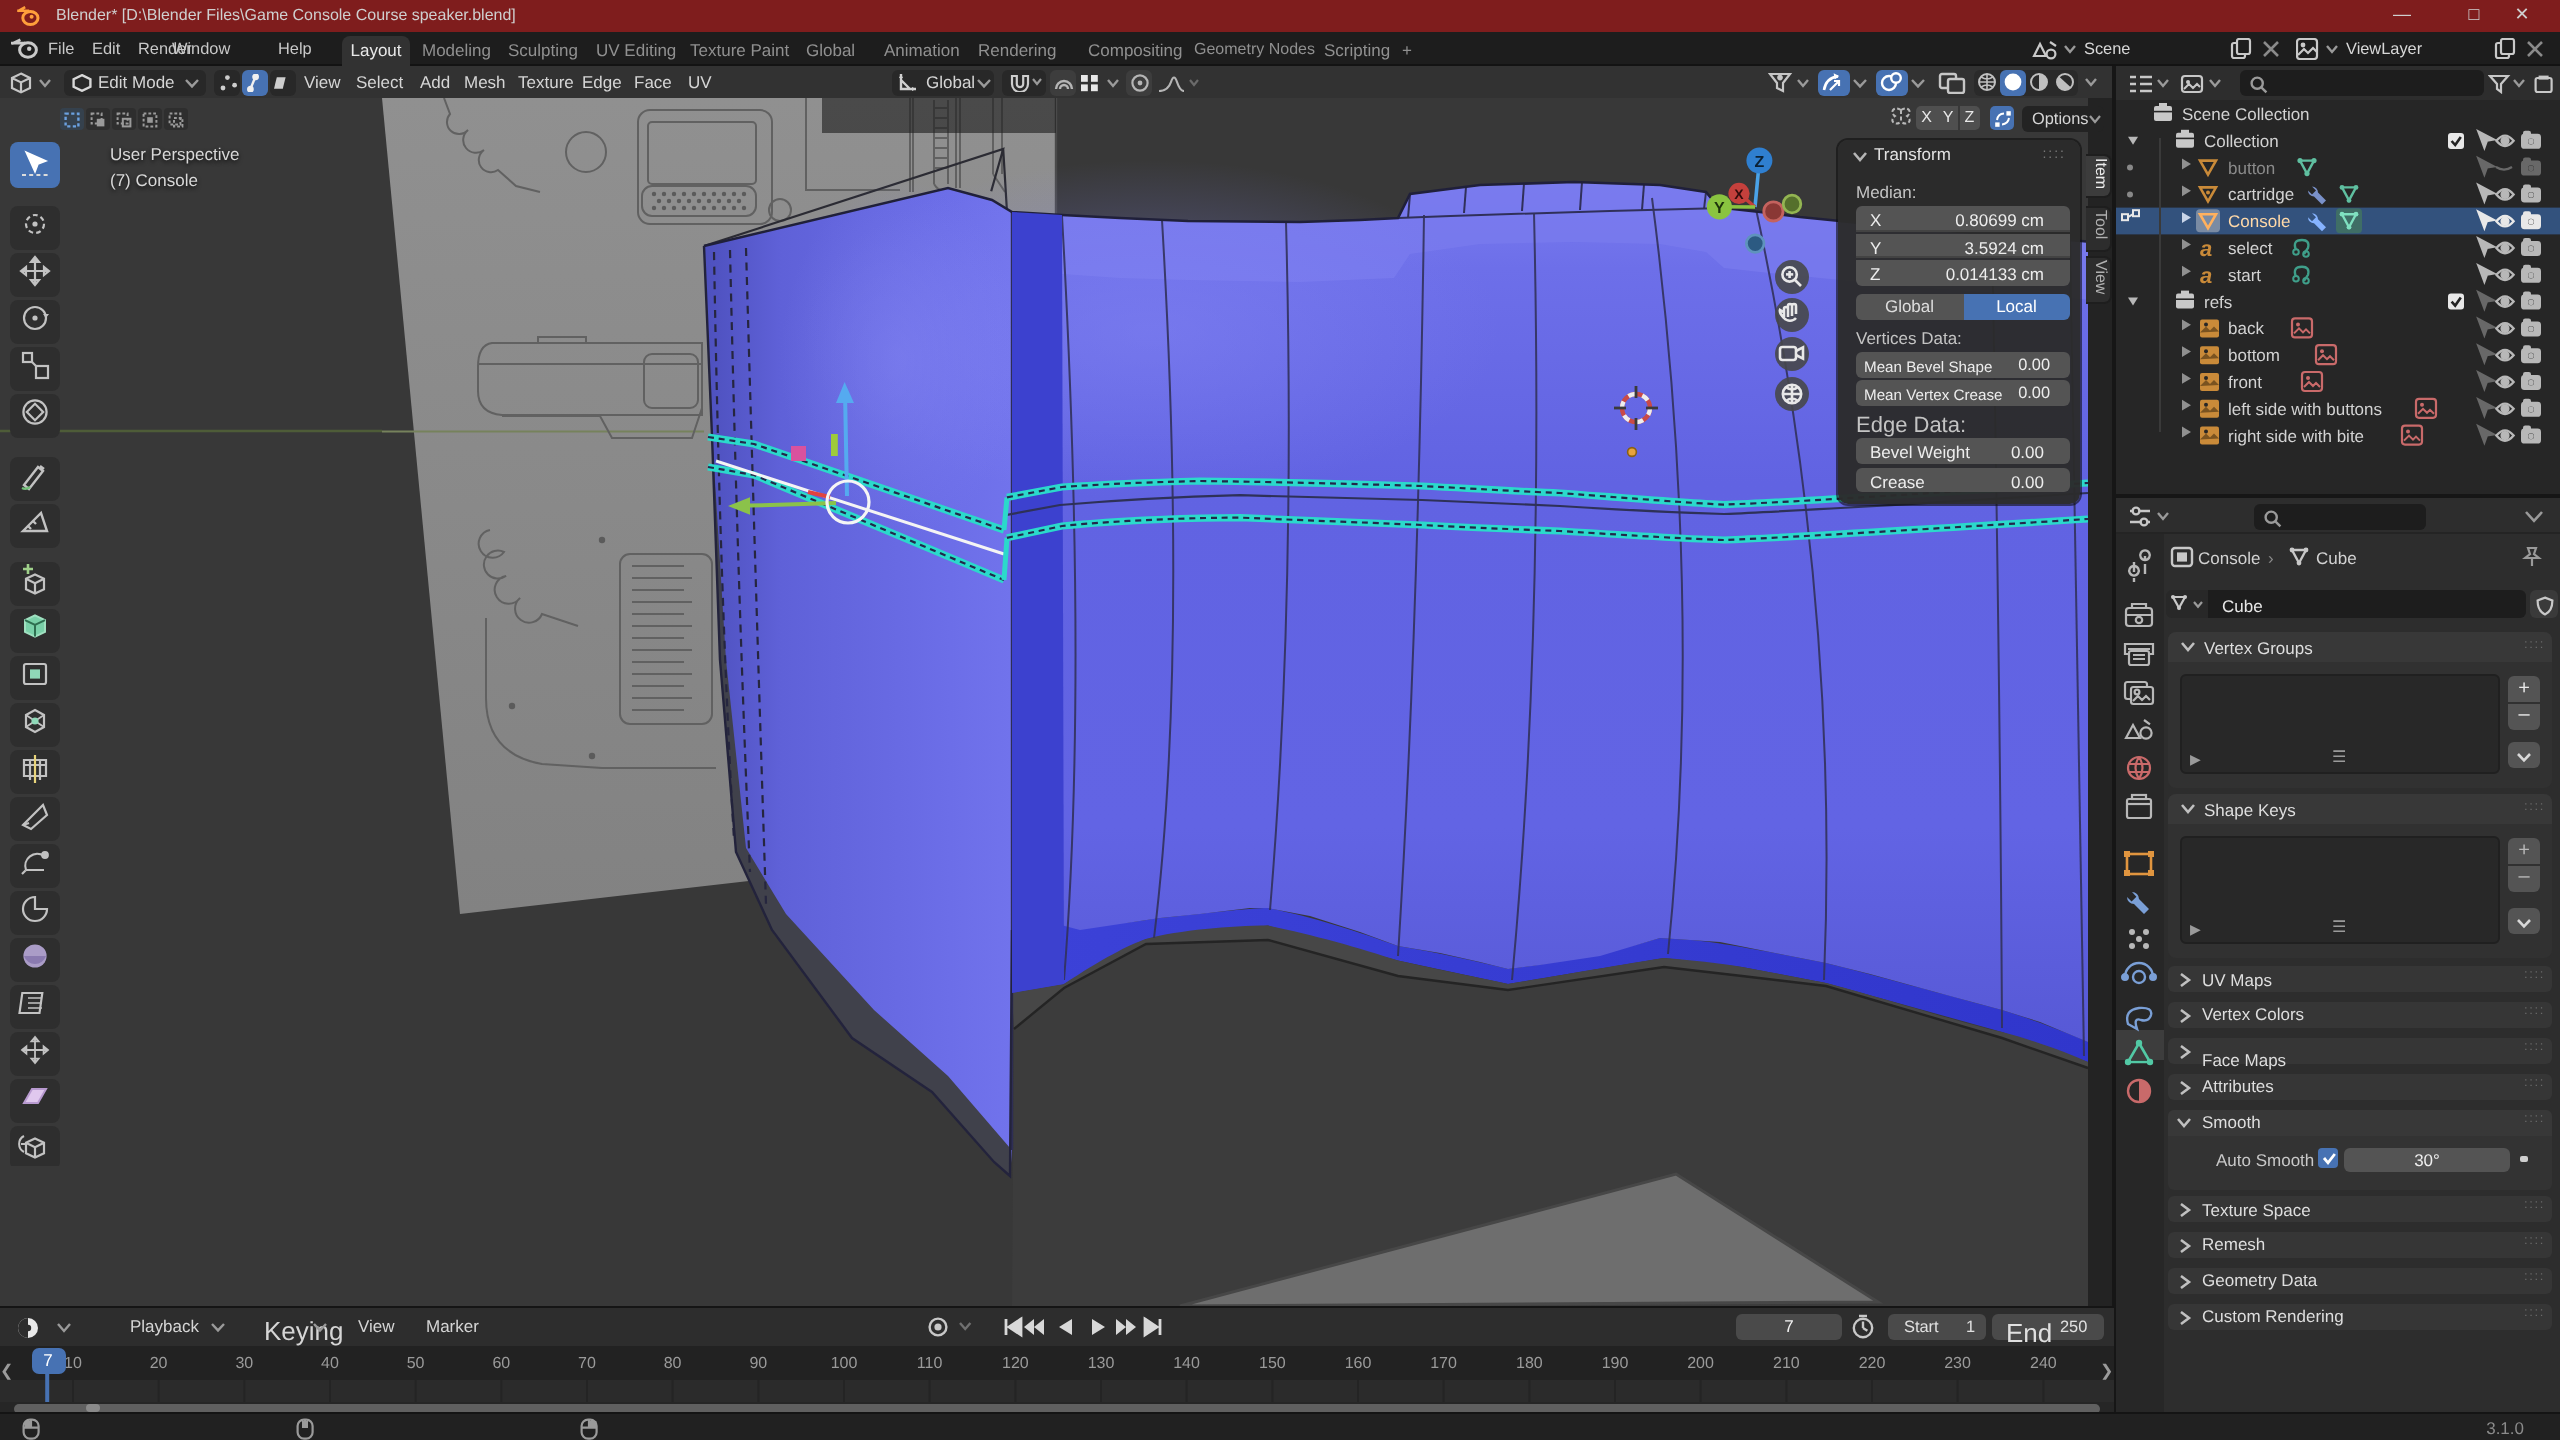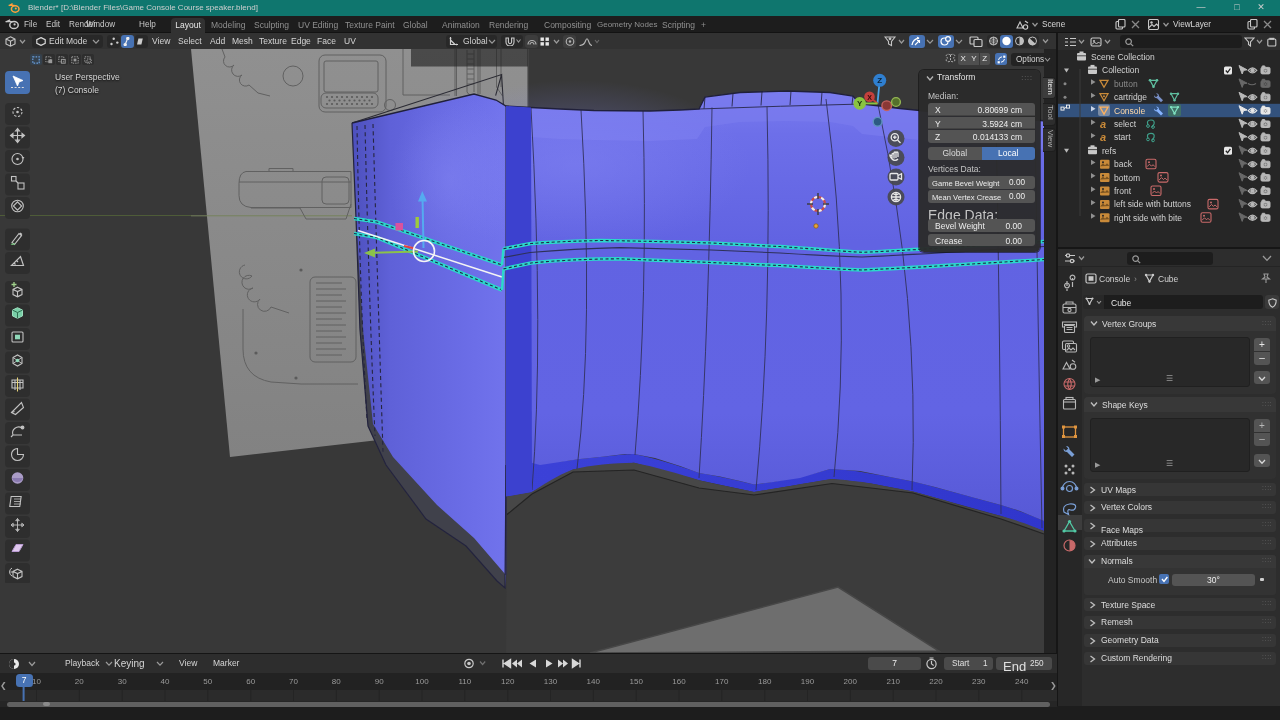--- a/index.html
+++ b/index.html
@@ -1,19 +1,19 @@
 <!DOCTYPE html>
 <html><head><meta charset="utf-8">
 <style>
 *{margin:0;padding:0;box-sizing:border-box}
 html,body{width:1280px;height:720px;overflow:hidden;background:#1d1d1d;font-family:"Liberation Sans",sans-serif;-webkit-font-smoothing:antialiased}
 .abs{position:absolute}
 #stage{position:relative;width:1280px;height:720px}
 
-#titlebar{left:0;top:0;width:1280px;height:16px;background:#0f766e;color:#cfcfcf;font-size:8px}
+#titlebar{left:0;top:0;width:1280px;height:16px;background:#7f1d1d;color:#cfcfcf;font-size:8px}
 #titlebar .t{position:absolute;left:28px;top:3px;white-space:nowrap}
 .wbtn{position:absolute;top:0;width:30px;height:16px;color:#cfcfcf;font-size:9px;text-align:center;line-height:15px}
 
 #topbar{left:0;top:16px;width:1280px;height:17px;background:#1d1d1d;border-bottom:1px solid #131313}
 .menu{position:absolute;top:0;height:17px;line-height:17px;color:#c8c8c8;font-size:8.2px;white-space:nowrap}
 .tab{position:absolute;top:2px;height:15px;line-height:14px;color:#909090;font-size:8.5px;text-align:center;white-space:nowrap}
 .tab.active{background:#323232;color:#e8e8e8;border-radius:4px 4px 0 0}
 
 #vheader{left:0;top:33px;width:1057px;height:16px;background:#323232}
 .hitem{position:absolute;top:0;height:16px;line-height:16px;color:#d5d5d5;font-size:8.5px;white-space:nowrap}
@@ -373,26 +373,26 @@
     <div class="abs" style="left:9px;top:46.5px;width:107px;height:12.5px;background:#545454;border-bottom:1px solid #434343"></div>
     <div class="abs" style="left:16px;top:48.5px;font-size:8.5px;color:#ededed">Y</div>
     <div class="abs" style="right:18px;top:48.5px;font-size:8.5px;color:#ededed">3.5924 cm</div>
     <div class="abs" style="left:9px;top:60px;width:107px;height:12.5px;background:#545454;border-radius:0 0 3px 3px"></div>
     <div class="abs" style="left:16px;top:62px;font-size:8.5px;color:#ededed">Z</div>
     <div class="abs" style="right:18px;top:62px;font-size:8.5px;color:#ededed">0.014133 cm</div>
     <div class="abs" style="left:9px;top:77px;width:53.5px;height:13px;background:#545454;border-radius:3px 0 0 3px;color:#dddddd;font-size:8.5px;text-align:center;line-height:13px">Global</div>
     <div class="abs" style="left:62.5px;top:77px;width:53.5px;height:13px;background:#4772b3;border-radius:0 3px 3px 0;color:#ffffff;font-size:8.5px;text-align:center;line-height:13px">Local</div>
     <div class="abs" style="left:9px;top:94px;font-size:8.5px;color:#c4c4c4">Vertices Data:</div>
     <div class="abs" style="left:9px;top:106px;width:107px;height:12.5px;background:#545454;border-radius:3px"></div>
-    <div class="abs" style="left:13px;top:108.5px;font-size:7.6px;color:#ededed">Game Bevel Weight</div>
+    <div class="abs" style="left:13px;top:108.5px;font-size:7.6px;color:#ededed">Mean Bevel Shape</div>
     <div class="abs" style="right:15px;top:108px;font-size:8.2px;color:#ededed">0.00</div>
     <div class="abs" style="left:9px;top:120px;width:107px;height:12.5px;background:#545454;border-radius:3px"></div>
     <div class="abs" style="left:13px;top:122.5px;font-size:7.6px;color:#ededed">Mean Vertex Crease</div>
     <div class="abs" style="right:15px;top:122px;font-size:8.2px;color:#ededed">0.00</div>
-    <div class="abs" style="left:9px;top:137px;font-size:14px;color:#c4c4c4">Edge Data:</div>
+    <div class="abs" style="left:9px;top:137px;font-size:11px;color:#c4c4c4">Edge Data:</div>
     <div class="abs" style="left:9px;top:149px;width:107px;height:12.5px;background:#545454;border-radius:3px"></div>
     <div class="abs" style="left:16px;top:151px;font-size:8.5px;color:#ededed">Bevel Weight</div>
     <div class="abs" style="right:18px;top:151px;font-size:8.5px;color:#ededed">0.00</div>
     <div class="abs" style="left:9px;top:163.5px;width:107px;height:12.5px;background:#545454;border-radius:3px"></div>
     <div class="abs" style="left:16px;top:165.5px;font-size:8.5px;color:#ededed">Crease</div>
     <div class="abs" style="right:18px;top:165.5px;font-size:8.5px;color:#ededed">0.00</div>
   </div>
 
   <div class="abs" style="z-index:3;left:1043px;top:77px;width:13px;height:22px;background:#3c3c3c;border-radius:0 4px 4px 0;border:1px solid #1e1e1e;border-left:none"></div>
   <div class="abs" style="z-index:3;left:1045px;top:79px;width:10px;height:20px;writing-mode:vertical-rl;font-size:8px;color:#ededed;line-height:10px">Item</div>
@@ -1081,21 +1081,21 @@
         <path d="M1.5,1 l4,3 -4,3" fill="none" stroke="#c0c0c0" stroke-width="1.3"></path>
       </svg>
     <span class="abs" style="left:17px;top:55px">Attributes</span>
       <span class="abs" style="left:178px;top:54.5px;color:#6a6a6a;font-size:6.5px;letter-spacing:0.8px">::::</span>
 
     <div class="abs" style="left:0;top:71.5px;width:192px;height:40px;background:#333333;border-radius:3px"></div>
     <div class="abs" style="left:0;top:71.5px;width:192px;height:13px;background:#383838;border-radius:3px 3px 0 0"></div>
     <svg class="abs" style="left:4px;top:75px" width="8" height="7" viewBox="0 0 8 7">
         <path d="M1,1.5 l3,3.5 3,-3.5" fill="none" stroke="#c0c0c0" stroke-width="1.3"></path>
       </svg>
-    <span class="abs" style="left:17px;top:73px">Normals</span>
+    <span class="abs" style="left:17px;top:73px">Smooth</span>
       <span class="abs" style="left:178px;top:72.5px;color:#6a6a6a;font-size:6.5px;letter-spacing:0.8px">::::</span>
     <span class="abs" style="left:24px;top:92px;color:#c8c8c8">Auto Smooth</span>
     <div class="abs" style="left:75px;top:91px;width:10px;height:10px;background:#4772b3;border-radius:2px"></div>
     <svg class="abs" style="left:76.5px;top:93px" width="8" height="7" viewBox="0 0 8 7">
         <path d="M1,3 l2,2.4 3.4,-4.4" fill="none" stroke="#fff" stroke-width="1.4"></path>
       </svg>
     <div class="abs" style="left:88px;top:90.5px;width:83px;height:12.5px;background:#545454;border-radius:3px;text-align:center;line-height:12.5px;color:#ededed">30°</div>
     <div class="abs" style="left:176px;top:94.5px;width:3.5px;height:3.5px;background:#cfcfcf;border-radius:1px"></div>
     <div class="abs" style="left:0;top:115px;width:192px;height:13px;background:#363636;border-radius:3px"></div>
     <svg class="abs" style="left:5px;top:118px" width="7" height="8" viewBox="0 0 7 8">
@@ -1131,21 +1131,21 @@
     <svg class="abs" style="left:8px;top:4px" width="30" height="12" viewBox="0 0 30 12">
         <circle cx="6" cy="6" r="5" fill="#e8e8e8"></circle>
         <path d="M6,1 a5,5 0 0,0 0,10 z" fill="#2d2d2d"></path>
         <circle cx="6" cy="6" r="1.6" fill="#2d2d2d"></circle>
         <path d="M21,4 l3,3.5 3,-3.5" fill="none" stroke="#9a9a9a" stroke-width="1.2"></path>
       </svg>
     <span class="row" style="left:65px;top:4px;font-size:8.5px;color:#d5d5d5">Playback</span>
     <svg class="abs" style="left:105px;top:7px" width="8" height="6" viewBox="0 0 8 6">
         <path d="M1,1 l3,3.2 3,-3.2" fill="none" stroke="#9a9a9a" stroke-width="1.2"></path>
       </svg>
-    <span class="row" style="left:114px;top:4px;font-size:10px;color:#d5d5d5">Keying</span>
+    <span class="row" style="left:132px;top:4px;font-size:13px;color:#d5d5d5">Keying</span>
     <svg class="abs" style="left:156px;top:7px" width="8" height="6" viewBox="0 0 8 6">
         <path d="M1,1 l3,3.2 3,-3.2" fill="none" stroke="#9a9a9a" stroke-width="1.2"></path>
       </svg>
     <span class="row" style="left:179px;top:4px;font-size:8.5px;color:#d5d5d5">View</span>
     <span class="row" style="left:213px;top:4px;font-size:8.5px;color:#d5d5d5">Marker</span>
 
     <svg class="abs" style="left:462px;top:3px" width="120" height="13" viewBox="0 0 120 13">
       <circle cx="7" cy="6.5" r="4.2" fill="none" stroke="#c8c8c8" stroke-width="1.2"></circle>
         <circle cx="7" cy="6.5" r="1.8" fill="#c8c8c8"></circle>
       <path d="M18,4.5 l2.6,3 2.6,-3" fill="none" stroke="#707070" stroke-width="1.2"></path>
@@ -1230,13 +1230,29 @@
     </svg>
     <div class="abs" style="left:15.5px;top:20px;width:17px;height:13px;background:#4772b3;border-radius:3.5px;color:#fff;font-size:8.5px;text-align:center;line-height:13px">7</div>
     <div class="abs" style="left:0px;top:27px;color:#9a9a9a;font-size:8px">❮</div>
     <div class="abs" style="left:1050px;top:27px;color:#9a9a9a;font-size:8px">❯</div>
 
     <div class="abs" style="left:0;top:47px;width:1057px;height:6px;background:#262626"></div>
     <div class="abs" style="left:7px;top:47.5px;width:1043px;height:5px;background:#606060;border-radius:2.5px"></div>
     <div class="abs" style="left:43px;top:48px;width:7px;height:4px;background:#8a8a8a;border-radius:2px"></div>
   </div>
 
+  <div id="statusbar" class="abs" style="left:0;top:706px;width:1280px;height:14px;background:#212121;border-top:1px solid #141414">
+    <svg class="abs" style="left:11px;top:2px" width="300" height="11" viewBox="0 0 300 11">
+      <g fill="none" stroke="#9a9a9a" stroke-width="1.1">
+        <rect x="0.8" y="0.8" width="7.5" height="9.5" rx="3.2"></rect>
+          <path d="M4.5,0.8 v4 M0.8,4.8 h7.5"></path>
+          <rect x="1.5" y="1.5" width="3.5" height="3" fill="#9a9a9a" stroke="none"></rect>
+        <rect x="137.8" y="0.8" width="7.5" height="9.5" rx="3.2"></rect>
+          <path d="M141.5,0.8 v4"></path>
+          <rect x="140" y="1.5" width="3" height="3.5" fill="#9a9a9a" stroke="none"></rect>
+        <rect x="279.8" y="0.8" width="7.5" height="9.5" rx="3.2"></rect>
+          <path d="M283.5,0.8 v4 M279.8,4.8 h7.5"></path>
+          <rect x="284" y="1.5" width="3.2" height="3" fill="#9a9a9a" stroke="none"></rect>
+      </g>
+    </svg>
+    <span class="abs" style="right:18px;top:2px;font-size:8.5px;color:#8a8a8a">3.1.0</span>
+  </div>
 </div>
 
 </body></html>

